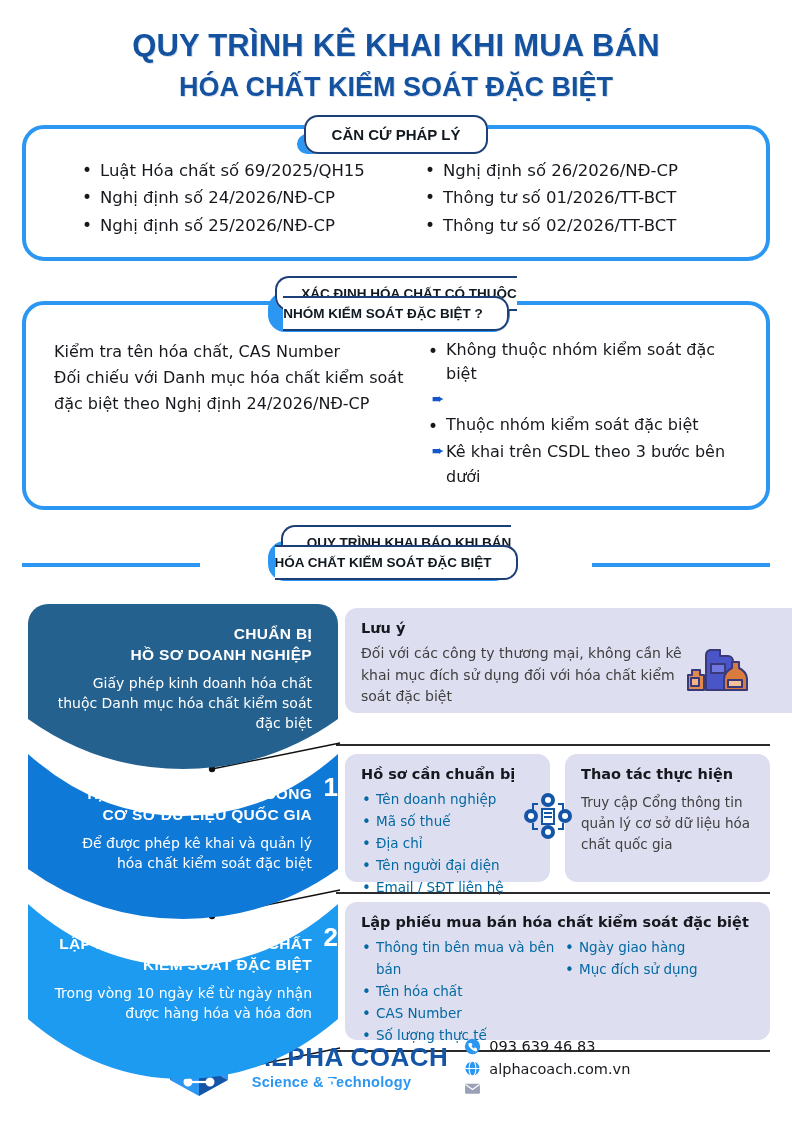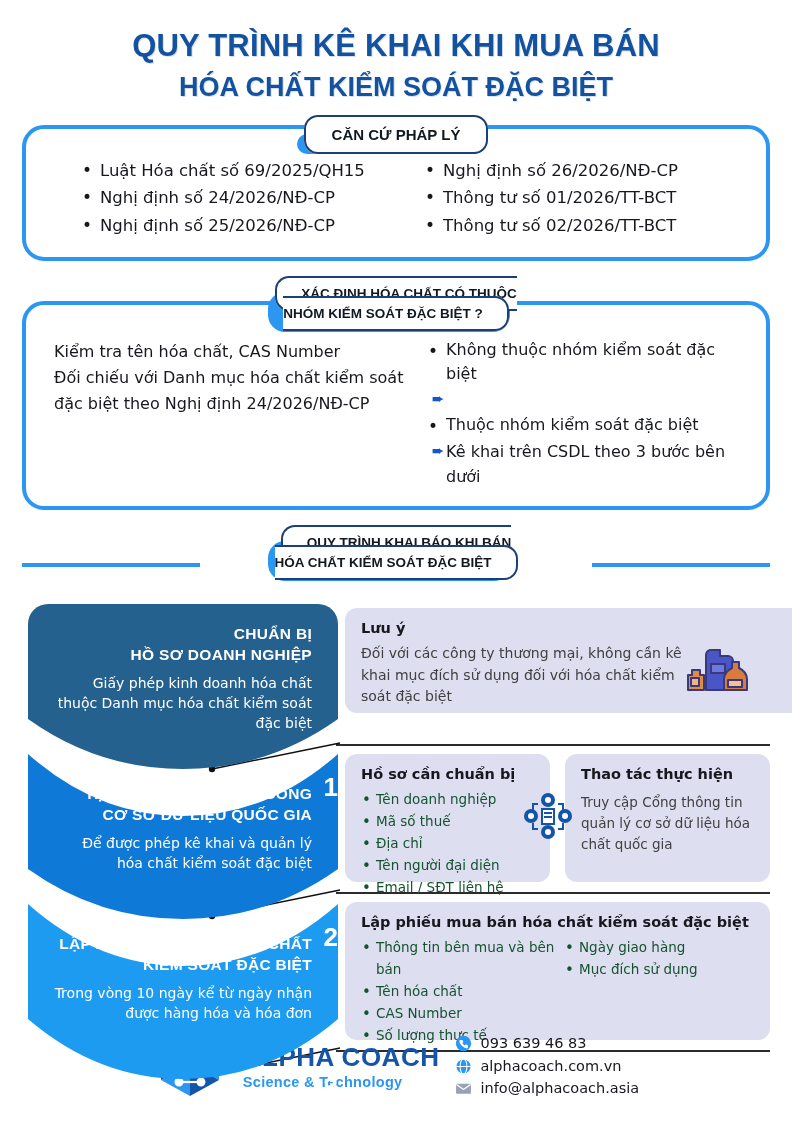--- a/index.html
+++ b/index.html
@@ -141,21 +141,21 @@
   .panel h4 {
     font-family: "DejaVu Sans", sans-serif;
     font-size: 14.5px; font-weight: bold; color: #16181d; margin-bottom: 7px;
   }
   .panel p {
     font-size: 14px; line-height: 1.52; color: #404040;
   }
   .panel ul { list-style: none; }
   .panel li {
     position: relative; padding-left: 15px; font-size: 13.5px;
-    line-height: 1.62; color: #14532d;
+    line-height: 1.62; color: #0369a1;
   }
   .panel li::before {
     content: "•"; position: absolute; left: 1px; top: -1px; font-size: 15px;
   }
 
   .p-note   { left: 345px; top: 4px;   width: 480px; height: 105px; }
   .p-docs   { left: 345px; top: 150px; width: 205px; height: 128px; }
   .p-action { left: 565px; top: 150px; width: 205px; height: 128px; }
   .p-form   { left: 345px; top: 298px; width: 425px; height: 138px; }
   .p-form .cols { display: flex; }
@@ -466,18 +466,17 @@
             <line x1="1" y1="8" x2="15" y2="8"></line>
           </g>
         </svg>
         <span>alphacoach.com.vn</span>
       </div>
       <div class="c">
         <svg class="gi" viewBox="0 0 16 16">
           <rect x="1" y="3.5" width="14" height="9.5" rx="1" fill="#9aa0b5"></rect>
           <path d="M1.4,4.2 L8,9 L14.6,4.2" stroke="#fff" stroke-width="1.2" fill="none"></path>
         </svg>
-        <span>info@alphacoach.asia</span>
       </div>
     </div>
   </div>
 
 </div>
 
 </body></html>

